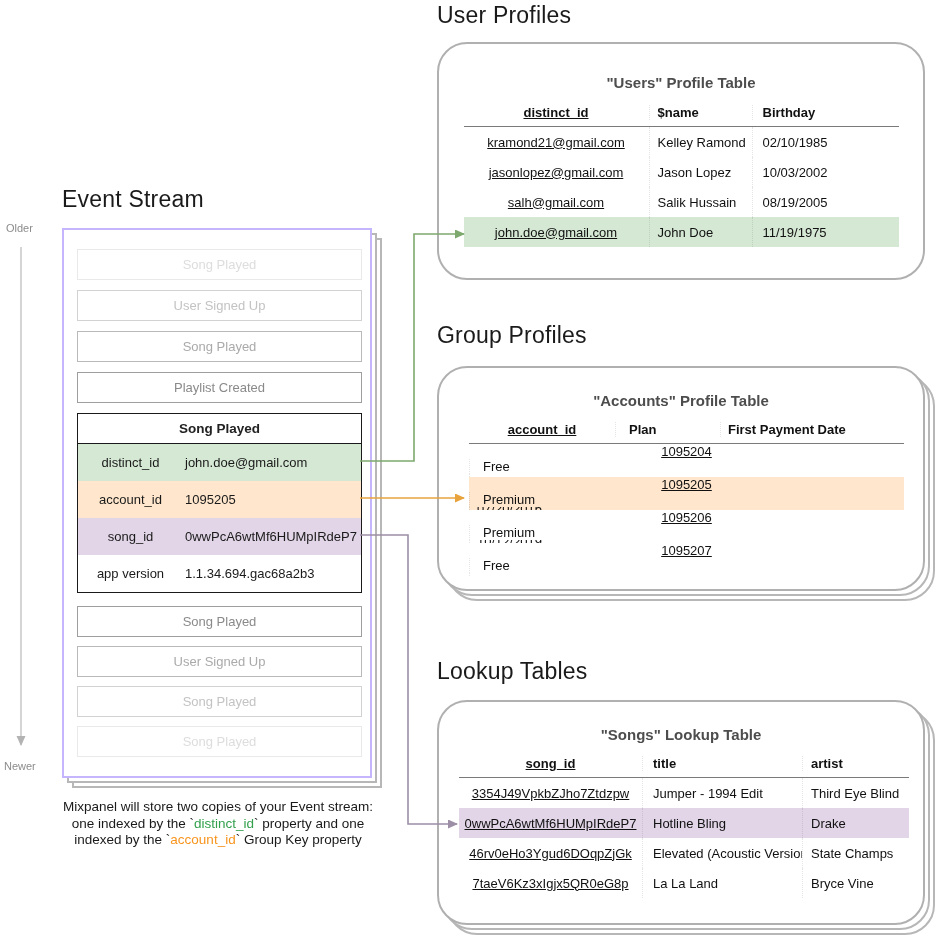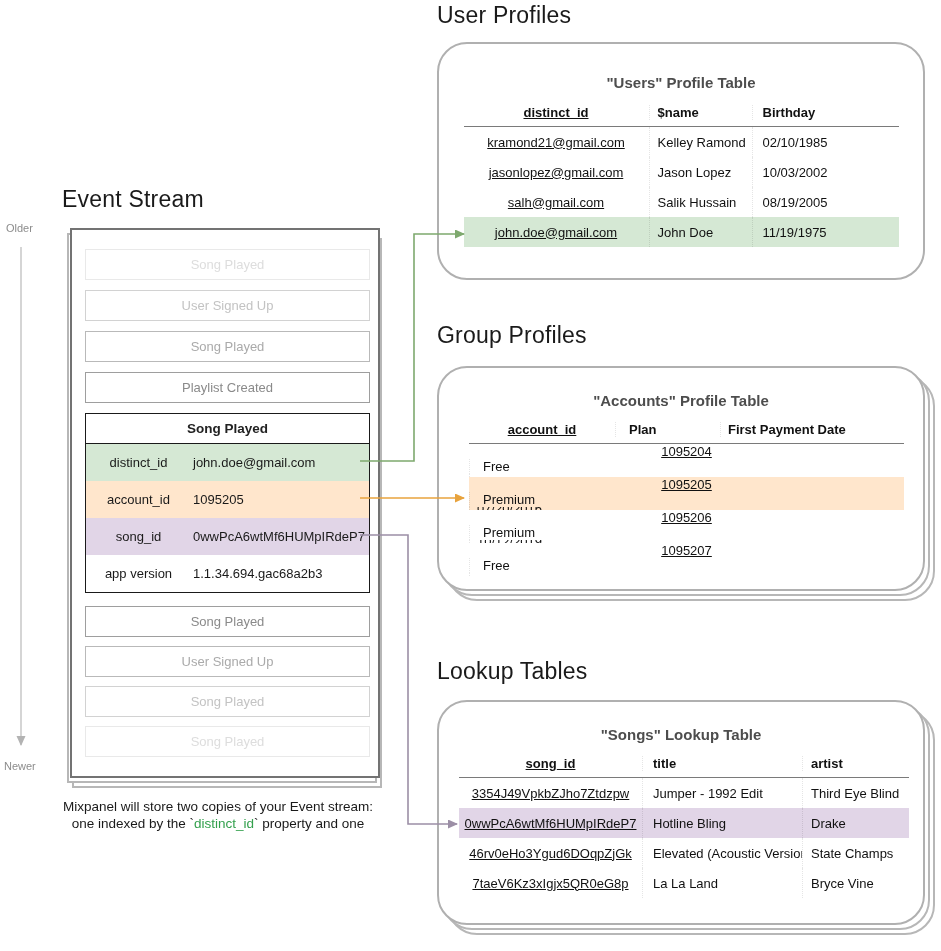--- a/index.html
+++ b/index.html
@@ -24,22 +24,22 @@
 
   
   .axis-label { font-size:11px; color:#8c8c8c;text-align:right; }
 
   
   .stack-layer {
     position:absolute; background:#ffffff;
     border:2px solid #b7b7b7;
   }
   .es-container {
-    position:absolute; left:70px; top:228px; width:310px; height:550px;
-    background:#ffffff; border:2px solid #737373; z-index:2;
+    position:absolute; left:62px; top:228px; width:310px; height:550px;
+    background:#ffffff; border:2px solid #c4b5fd; z-index:2;
   }
   .event-box {
     position:absolute; left:13px; width:285px; height:31px;
     display:flex; align-items:center; justify-content:center;
     font-size:13px; background:#fff; border:1px solid;
   }
   .fade1 { border-color:#9e9e9e; color:#8a8a8a; }
   .fade2 { border-color:#b9b9b9; color:#aaaaaa; }
   .fade3 { border-color:#d2d2d2; color:#c3c3c3; }
   .fade4 { border-color:#e9e9e9; color:#dddddd; }
@@ -165,20 +165,23 @@
     <div class="event-box fade4" style="top:496px;">Song Played</div>
   </div>
 
   <div class="caption">
     <div>
       <span>Mixpanel will store two copies of your Event stream:</span>
     </div>
     <div>
       <span>one indexed by the `</span><span class="code-green">distinct_id</span><span>` property and one</span>
     </div>
+    <div>
+      <span>indexed by the `</span><span class="code-orange">account_id</span><span>` Group Key property</span>
+    </div>
   </div>
 
   <div class="abs section-title" style="left:437px; top:2px; width:488px;">User Profiles</div>
 
   <div class="profile-card" style="top:42px; height:238px;">
     <div class="card-title" style="margin-top:30px;">"Users" Profile Table</div>
     <div class="mini-table users-table" style="margin-top:14px;">
       <div class="t-header">
         <div class="cell users-c1 key-col u">distinct_id</div>
         <div class="cell users-c2 sep">$name</div>
@@ -251,21 +254,21 @@
   <div class="profile-card" style="top:700px; height:225px;">
     <div class="card-title" style="margin-top:24px;">"Songs" Lookup Table</div>
     <div class="mini-table songs-table" style="margin-top:13px; margin-left:20px;">
       <div class="t-header">
         <div class="cell songs-c1 key-col u">song_id</div>
         <div class="cell songs-c2 sep">title</div>
         <div class="cell songs-c3 sep">artist</div>
       </div>
       <div class="t-row">
         <div class="cell songs-c1 key-col u">3354J49VpkbZJho7Ztdzpw</div>
-        <div class="cell songs-c2 sep">Jumper - 1992 Edit</div>
+        <div class="cell songs-c2 sep">Jumper - 1994 Edit</div>
         <div class="cell songs-c3 sep">Third Eye Blind</div>
       </div>
       <div class="t-row row-hl-purple">
         <div class="cell songs-c1 key-col u">0wwPcA6wtMf6HUMpIRdeP7</div>
         <div class="cell songs-c2 sep">Hotline Bling</div>
         <div class="cell songs-c3 sep">Drake</div>
       </div>
       <div class="t-row">
         <div class="cell songs-c1 key-col u">46rv0eHo3Ygud6DOqpZjGk</div>
         <div class="cell songs-c2 sep">Elevated (Acoustic Version)</div>

